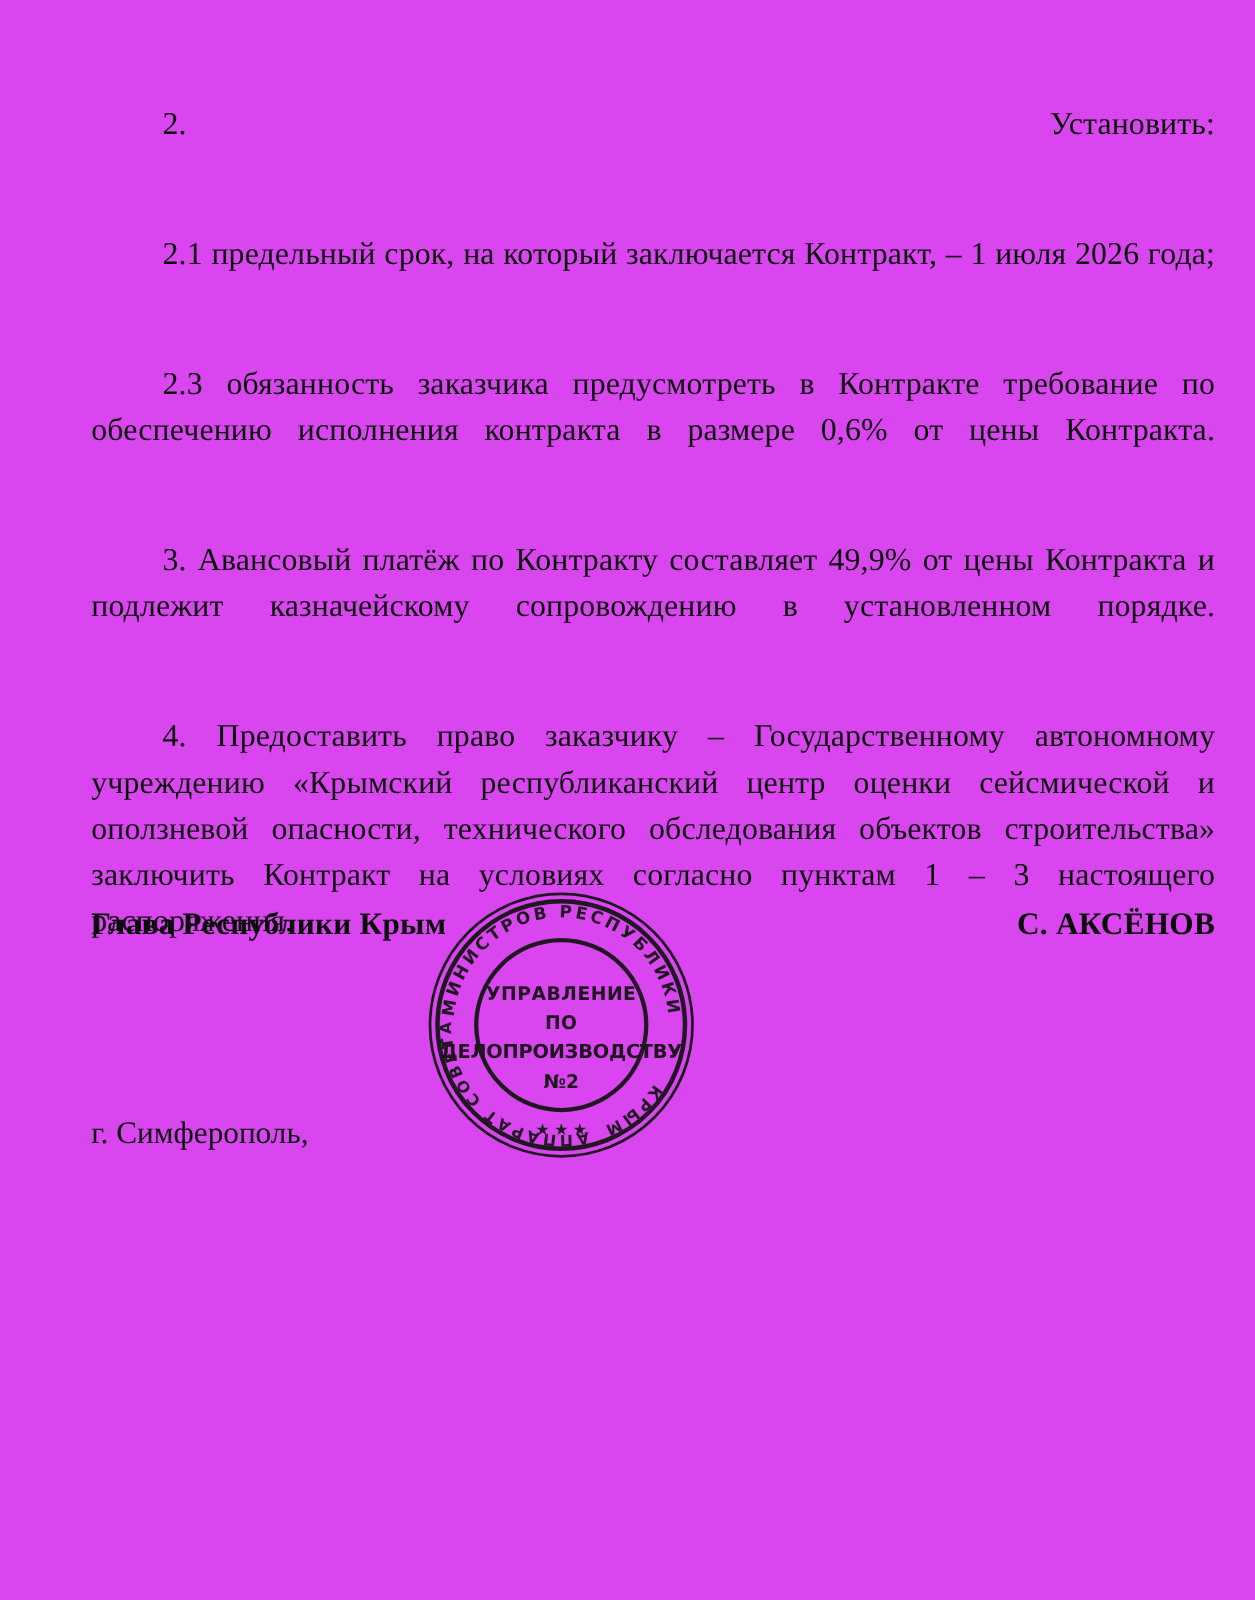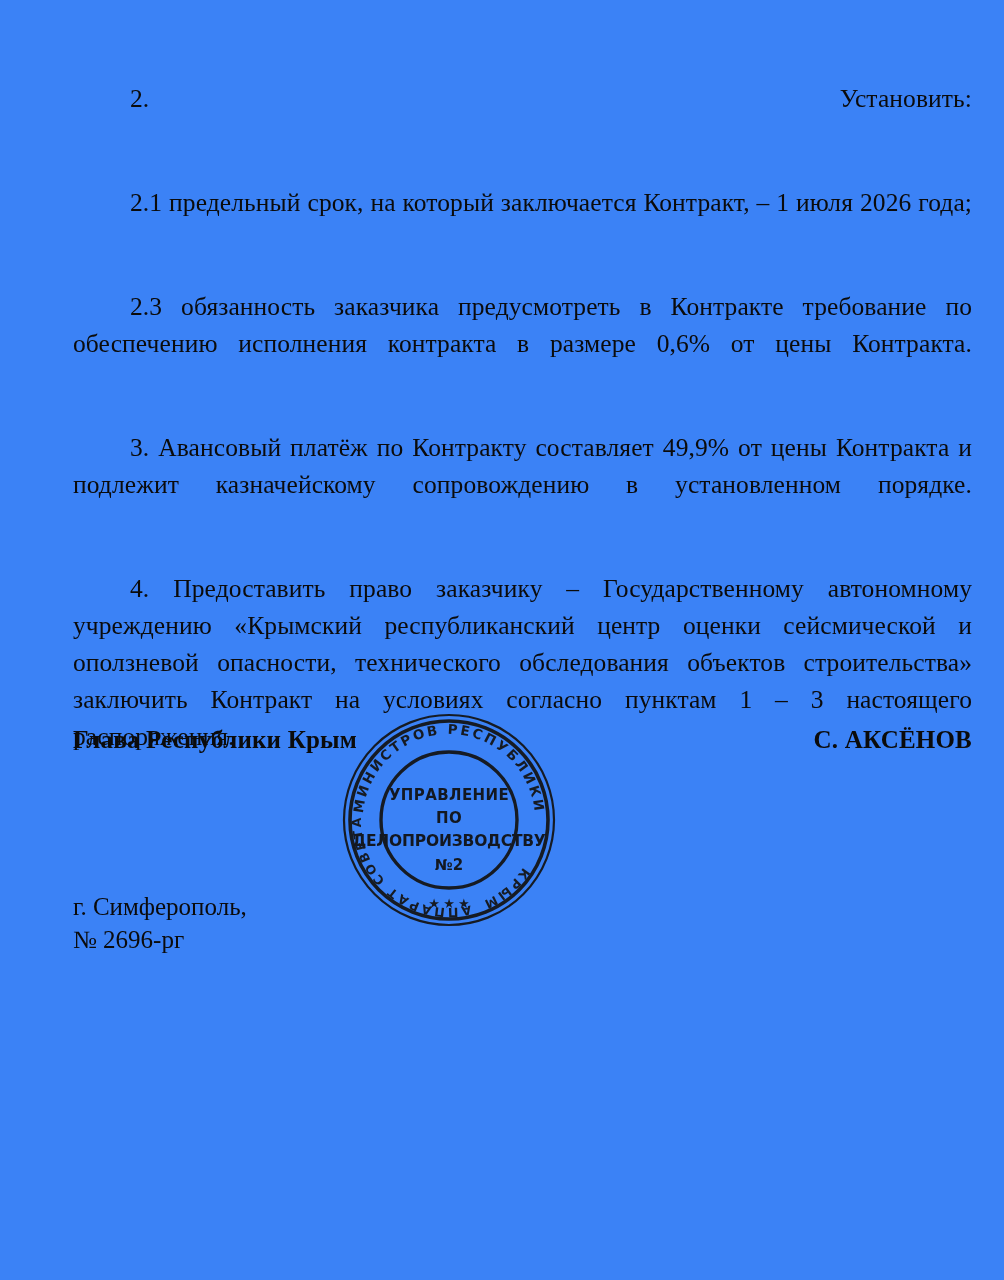--- a/index.html
+++ b/index.html
@@ -16,21 +16,21 @@
     font-family: "Liberation Serif", "DejaVu Serif", serif;
     color: #0b0b0b;
     -webkit-font-smoothing: antialiased;
   }
 
   .page {
     position: absolute;
     left: 0; top: 0;
     width: 1004px;
     height: 1280px;
-    background: #3b82f6;
+    background: #d946ef;
   }
 
   .doc-body {
     position: absolute;
     left: 73px;
     top: 80px;
     width: 899px;
   }
 
   p.para {
@@ -158,16 +158,15 @@
 
       <text class="inner-txt it1" x="108" y="88">УПРАВЛЕНИЕ</text>
       <text class="inner-txt it2" x="108" y="111">ПО</text>
       <text class="inner-txt it3" x="108" y="134">ДЕЛОПРОИЗВОДСТВУ</text>
       <text class="inner-txt it4" x="108" y="158">№2</text>
     </svg>
   </div>
 
   <div class="footer-block">
     <span class="footer-line">г. Симферополь,</span>
-    <span class="footer-line">№  2696-рг</span>
   </div>
 
 </div>
 
 </body></html>

